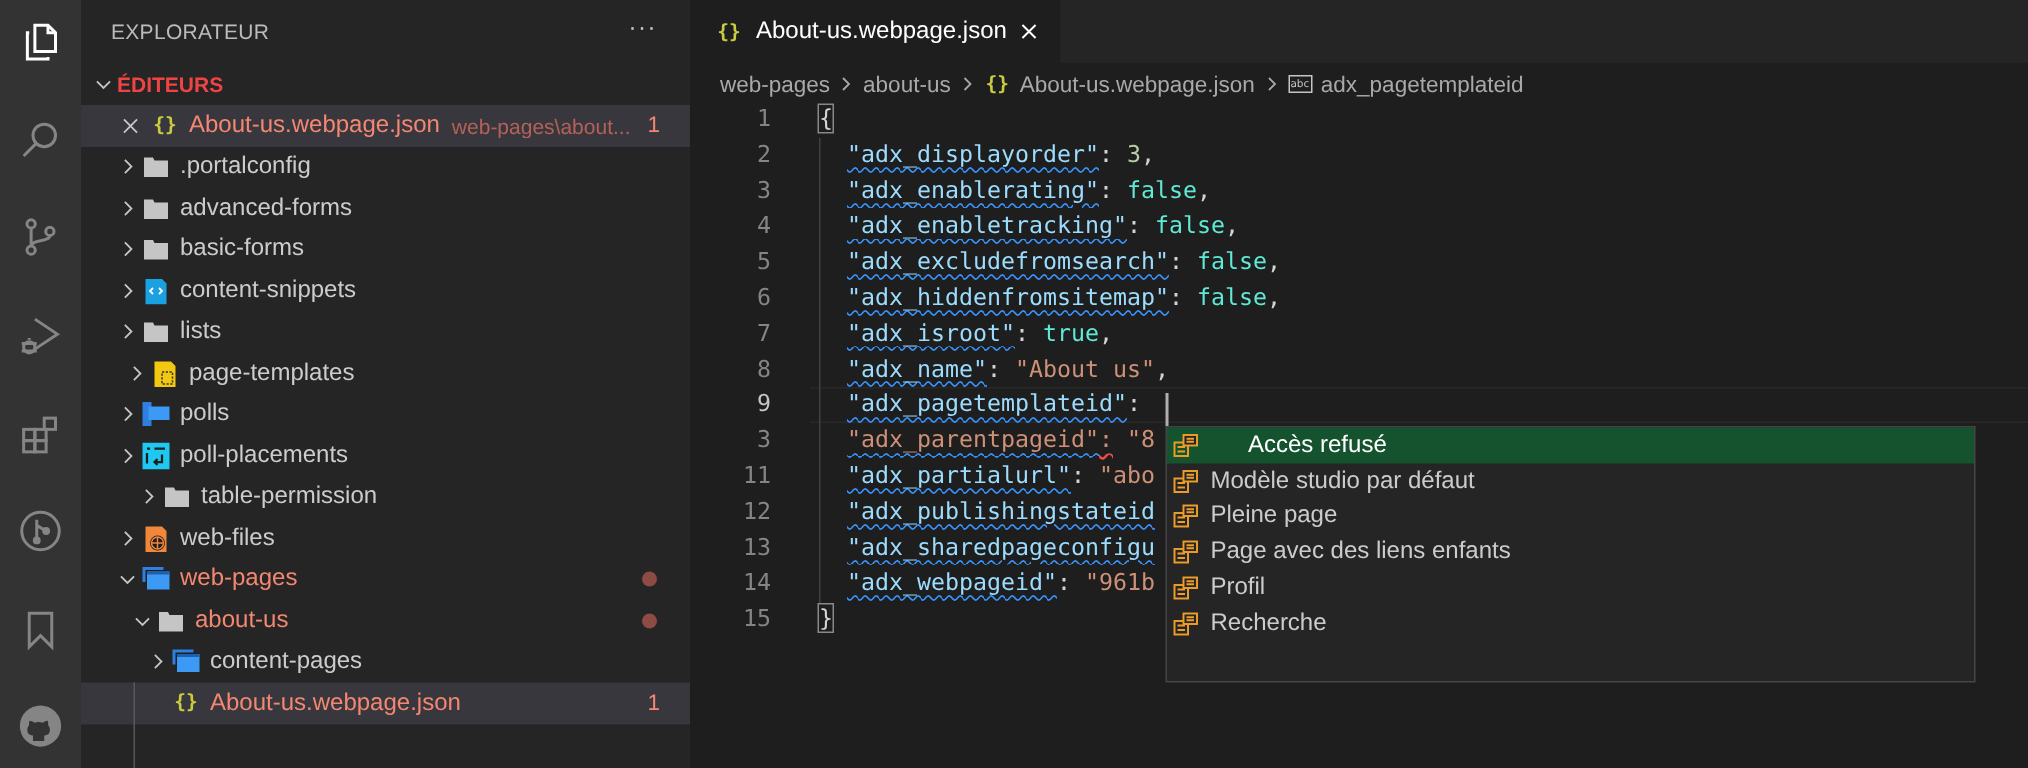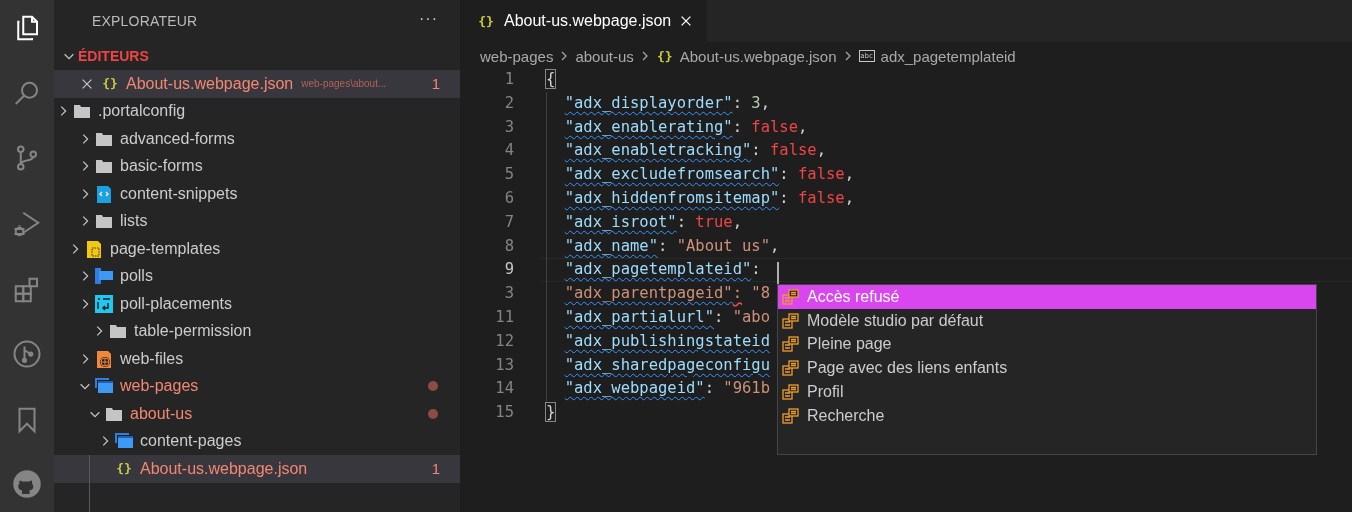--- a/index.html
+++ b/index.html
@@ -6,33 +6,33 @@
   html, body { width: 1352px; height: 512px; overflow: hidden; background: #1e1e1e; }
   body { font-family: "Liberation Sans", "DejaVu Sans", sans-serif; color: #cccccc; font-size: 15px; position: relative; }
 
   
   .activity-bar { position: absolute; left: 0; top: 0; width: 54px; height: 512px; background: #333333; }
   .act-icon { position: absolute; left: 0; width: 54px; height: 56px; display: flex; align-items: center; justify-content: center; }
   .act-icon svg { width: 30px; height: 30px; }
 
   
   .sidebar { position: absolute; left: 54px; top: 0; width: 406px; height: 512px; background: #252526; }
-  .sb-header { height: 42px; display: flex; align-items: center; padding-left: 38px; font-size: 14px; color: #bbbbbb; letter-spacing: 0.2px; }
+  .sb-header { height: 42px; display: flex; align-items: center; padding-left: 20px; font-size: 14px; color: #bbbbbb; letter-spacing: 0.2px; }
   .sb-more { position: absolute; right: 22px; top: 10px; color: #cccccc; font-size: 16px; letter-spacing: 1px; }
   .section-head { height: 28px; display: flex; align-items: center; padding-left: 6px; font-size: 14px; font-weight: bold; color: #ef4444; }
   .chev { width: 18px; display: inline-flex; align-items: center; justify-content: center; color: #c5c5c5; }
   .chev svg { width: 14px; height: 14px; }
   .row { height: 27.5px; display: flex; align-items: center; position: relative; white-space: nowrap; font-size: 16px; color: #cccccc; }
   .row.open-editor { background: #37373d; padding-left: 24px; }
   .row.selected { background: #37373d; }
   .ficon { width: 20px; height: 18px; display: inline-flex; align-items: center; justify-content: center; margin-right: 6px; }
   .ficon svg { width: 20px; height: 18px; }
   .json-braces { color: #cbcb41; font-family: "DejaVu Sans Mono", monospace; font-size: 13px; font-weight: bold; width: 20px; margin-right: 6px; text-align: center; }
   .err { color: #f48771; }
-  .path-desc { color: #c0675b; font-size: 10px; margin-left: 8px; opacity: .9; }
+  .path-desc { color: #c0675b; font-size: 14px; margin-left: 8px; opacity: .9; }
   .badge { position: absolute; right: 20px; color: #f48771; font-size: 15px; }
   .dot { position: absolute; right: 22px; width: 10px; height: 10px; border-radius: 50%; background: #8c4c45; }
   .indent-guide { position: absolute; left: 89px; top: 455px; width: 1px; height: 57px; background: #585858; }
 
   
   .editor { position: absolute; left: 460px; top: 0; width: 892px; height: 512px; background: #1e1e1e; }
   .tabs { height: 42px; background: #252526; display: flex; }
   .tab { height: 42px; background: #1e1e1e; display: flex; align-items: center; padding: 0 14px 0 16px; font-size: 16px; color: #ffffff; }
   .tab .json-braces { margin-right: 8px; }
   .tab-close { margin-left: 8px; color: #ffffff; display: inline-flex; }
@@ -44,31 +44,31 @@
   .code { position: absolute; left: 0; top: 68px; width: 892px; font-family: "DejaVu Sans Mono", "Liberation Mono", monospace; font-size: 15.5px; }
   .line { position: relative; height: 23.8px; line-height: 23.8px; white-space: pre; }
   .ln { position: absolute; left: 0; width: 54px; text-align: right; color: #858585; }
   .ln.active { color: #c6c6c6; }
   .lc { position: absolute; left: 86px; }
   .line.current .cur-frame { position: absolute; left: 80px; right: 0; top: 0; height: 23.8px; border-top: 1px solid #282828; border-bottom: 1px solid #282828; }
   .k { color: #9cdcfe; text-decoration: underline wavy #3794ff; text-underline-offset: 3px; text-decoration-thickness: 1px; }
   .k-err { color: #ce9178; text-decoration: underline wavy #3794ff; text-underline-offset: 3px; text-decoration-thickness: 1px; }
   .p { color: #d4d4d4; }
   .n { color: #b5cea8; }
-  .b { color: #ef4444; }
+  .b { color: #5eead4; }
   .s { color: #ce9178; }
   .colon-err { color: #ce9178; text-decoration: underline wavy #f14c4c; text-underline-offset: 3px; }
   .brace { color: #d4d4d4; outline: 1px solid #888888; }
   .guide { position: absolute; left: 86px; top: 92px; width: 1px; height: 310px; background: #404040; }
   .cursor { position: absolute; left: 317px; top: 262px; width: 2px; height: 22px; background: #aeafad; }
 
   
   .suggest { position: absolute; left: 777px; top: 284px; width: 540px; height: 171px; background: #252526; border: 1px solid #454545; }
   .sug-item { height: 23.8px; display: flex; align-items: center; padding-left: 3px; font-size: 16px; color: #cccccc; white-space: nowrap; }
-  .sug-item.focused { background: #d946ef; color: #ffffff; }
+  .sug-item.focused { background: #14532d; color: #ffffff; gap: 25px; }
   .sug-icon { width: 20px; height: 18px; margin-right: 6px; display: inline-flex; }
   .sug-icon svg { width: 20px; height: 18px; }
 </style>
 </head>
 <body>
 
 <div class="activity-bar">
   <div class="act-icon" style="top:0">
     <svg viewBox="0 0 24 24" fill="none" stroke="#ffffff" stroke-width="1.6">
         <path d="M9 3h7l4 4v10H9z"></path>
@@ -145,21 +145,21 @@
           <path d="M3 3l10 10M13 3L3 13"></path>
         </svg>
       </span>
     <span class="json-braces">{}</span>
     <span class="err">About-us.webpage.json</span>
     <span class="path-desc">web-pages\about...</span>
     <span class="badge">1</span>
   </div>
 
 
-  <div class="row" style="">
+  <div class="row" style="padding-left:22px">
     <span class="chev">
         <svg viewBox="0 0 16 16" fill="none" stroke="#c5c5c5" stroke-width="1.4">
           <path d="M6 3l5 5-5 5"></path>
         </svg>
       </span>
     <span class="ficon">
         <svg viewBox="0 0 20 18">
           <path d="M2 3h6l1 2h9v11H2z" fill="#c5c5c5"></path>
         </svg>
       </span>
@@ -211,21 +211,21 @@
           <path d="M6 3l5 5-5 5"></path>
         </svg>
       </span>
     <span class="ficon">
         <svg viewBox="0 0 20 18">
           <path d="M2 3h6l1 2h9v11H2z" fill="#c5c5c5"></path>
         </svg>
       </span>
     <span>lists</span>
   </div>
-  <div class="row" style="padding-left:12px">
+  <div class="row" style="padding-left:28px">
     <span class="chev">
         <svg viewBox="0 0 16 16" fill="none" stroke="#c5c5c5" stroke-width="1.4">
           <path d="M6 3l5 5-5 5"></path>
         </svg>
       </span>
     <span class="ficon">
         <svg viewBox="0 0 20 18">
           <path d="M3 1h11l3 3v14H3z" fill="#f2c811"></path>
           <rect x="8" y="8" width="7" height="8" fill="none" stroke="#333" stroke-width="1" stroke-dasharray="1.5 1"></rect>
         </svg>

